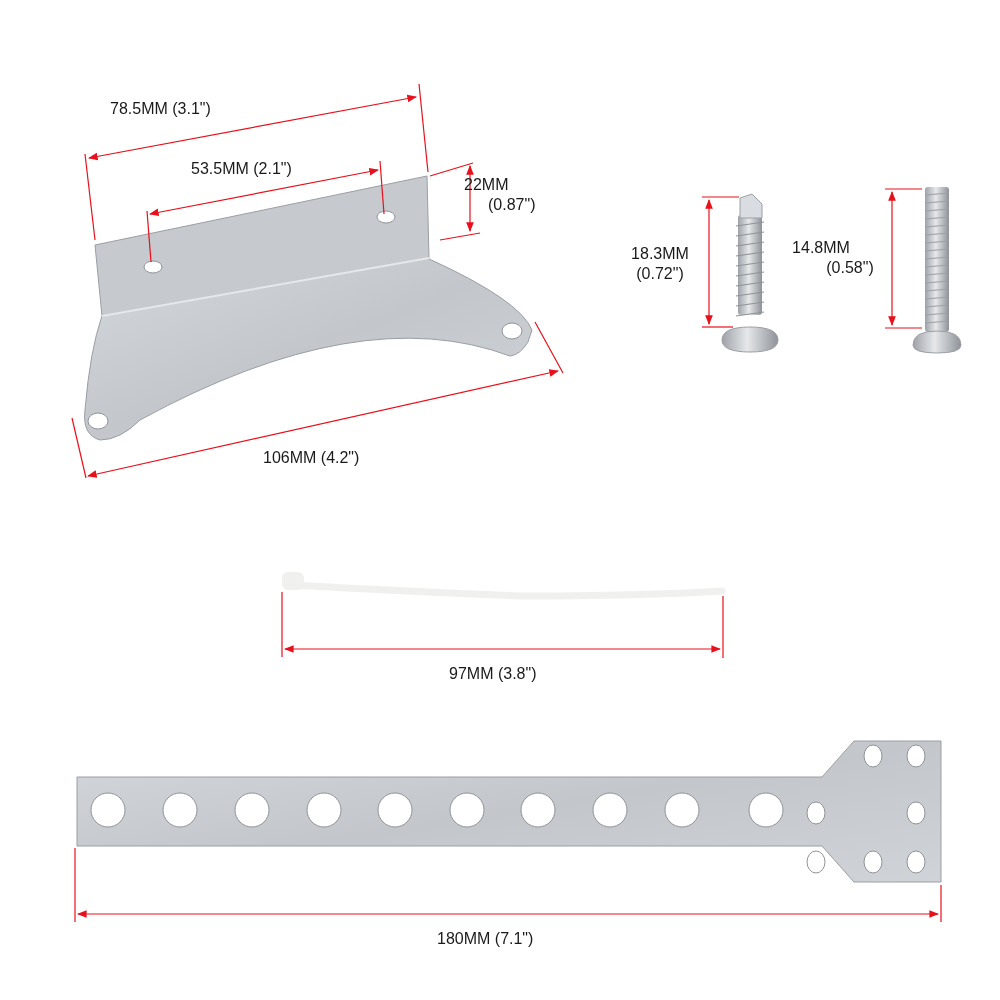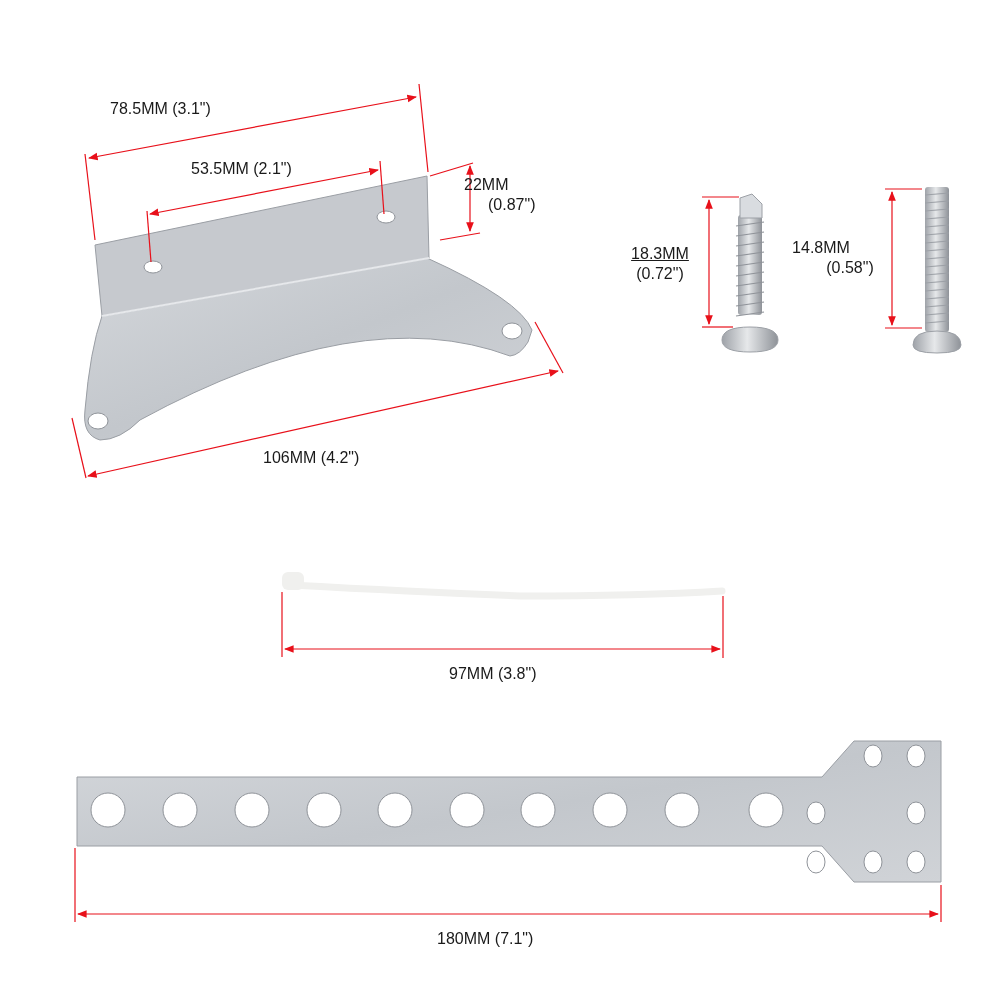--- a/index.html
+++ b/index.html
@@ -146,20 +146,20 @@
     <line x1="78" y1="914" x2="938" y2="914" marker-start="url(#ah)" marker-end="url(#ah)"></line>
   </g>
 </svg>
 
 <div class="lbl" style="left:110px;top:99px;">78.5MM (3.1")</div>
 <div class="lbl" style="left:191px;top:159px;">53.5MM (2.1")</div>
 <div class="lbl" style="left:464px;top:175px;">22MM</div>
 <div class="lbl" style="left:488px;top:195px;">(0.87")</div>
 <div class="lbl" style="left:263px;top:448px;">106MM (4.2")</div>
 
-<div class="lbl c" style="left:616px;top:244px;width:88px;text-decoration:underline;">18.3MM</div>
+<div class="lbl c" style="left:616px;top:244px;width:88px;">18.3MM</div>
 <div class="lbl c" style="left:616px;top:264px;width:88px;">(0.72")</div>
 
 <div class="lbl c" style="left:779px;top:238px;width:84px;">14.8MM</div>
 <div class="lbl c" style="left:808px;top:258px;width:84px;">(0.58")</div>
 
 <div class="lbl" style="left:449px;top:664px;">97MM (3.8")</div>
 <div class="lbl" style="left:437px;top:929px;">180MM (7.1")</div>
 
 </body></html>

